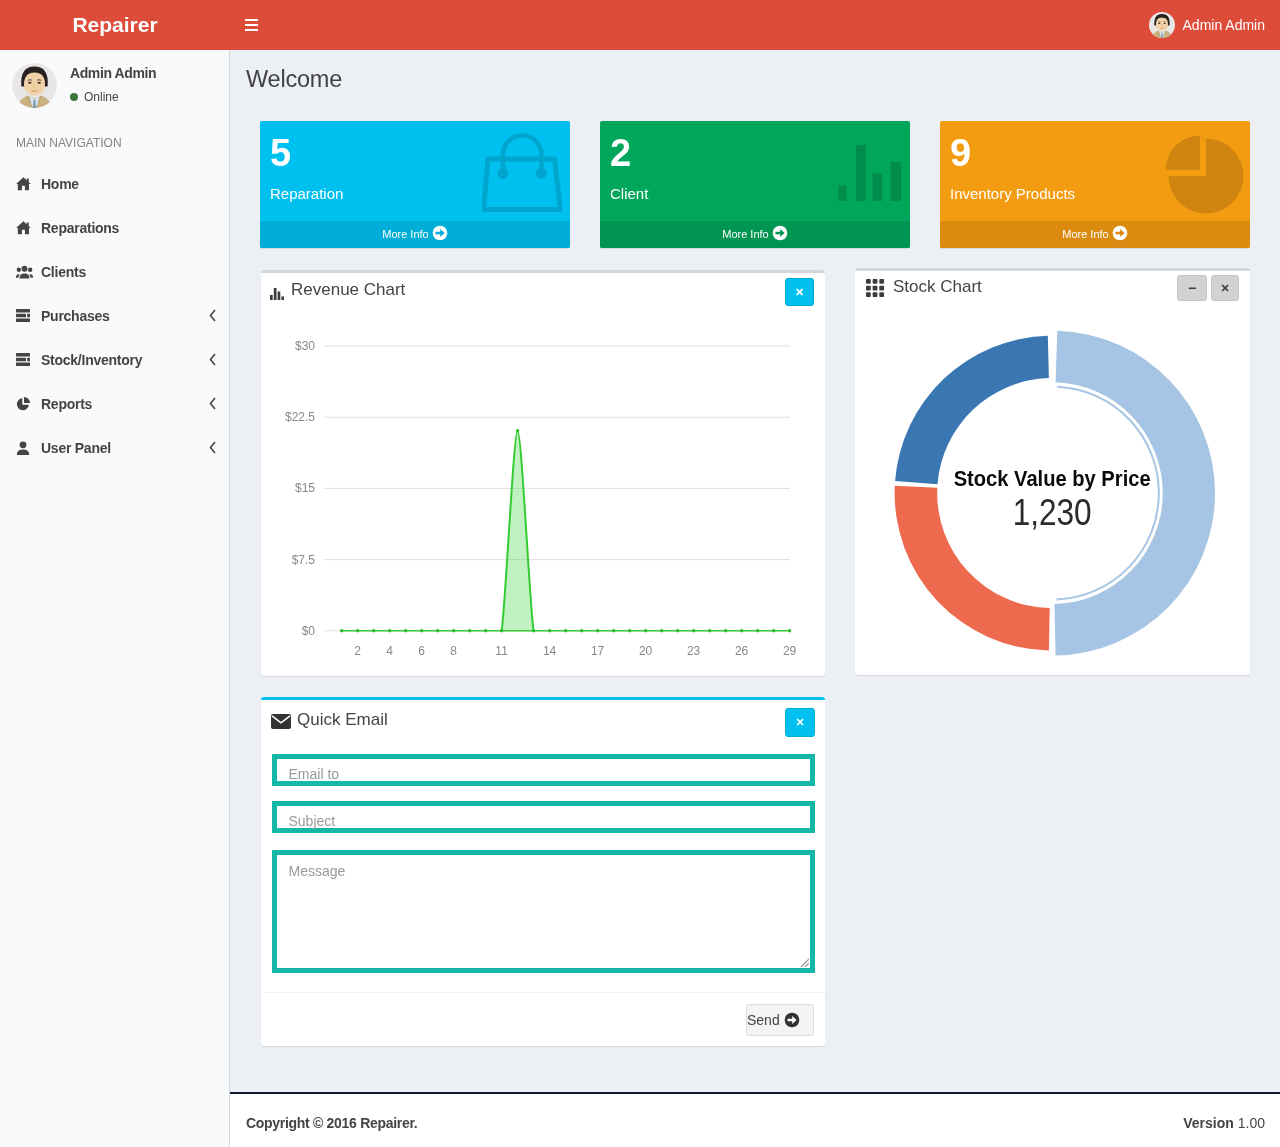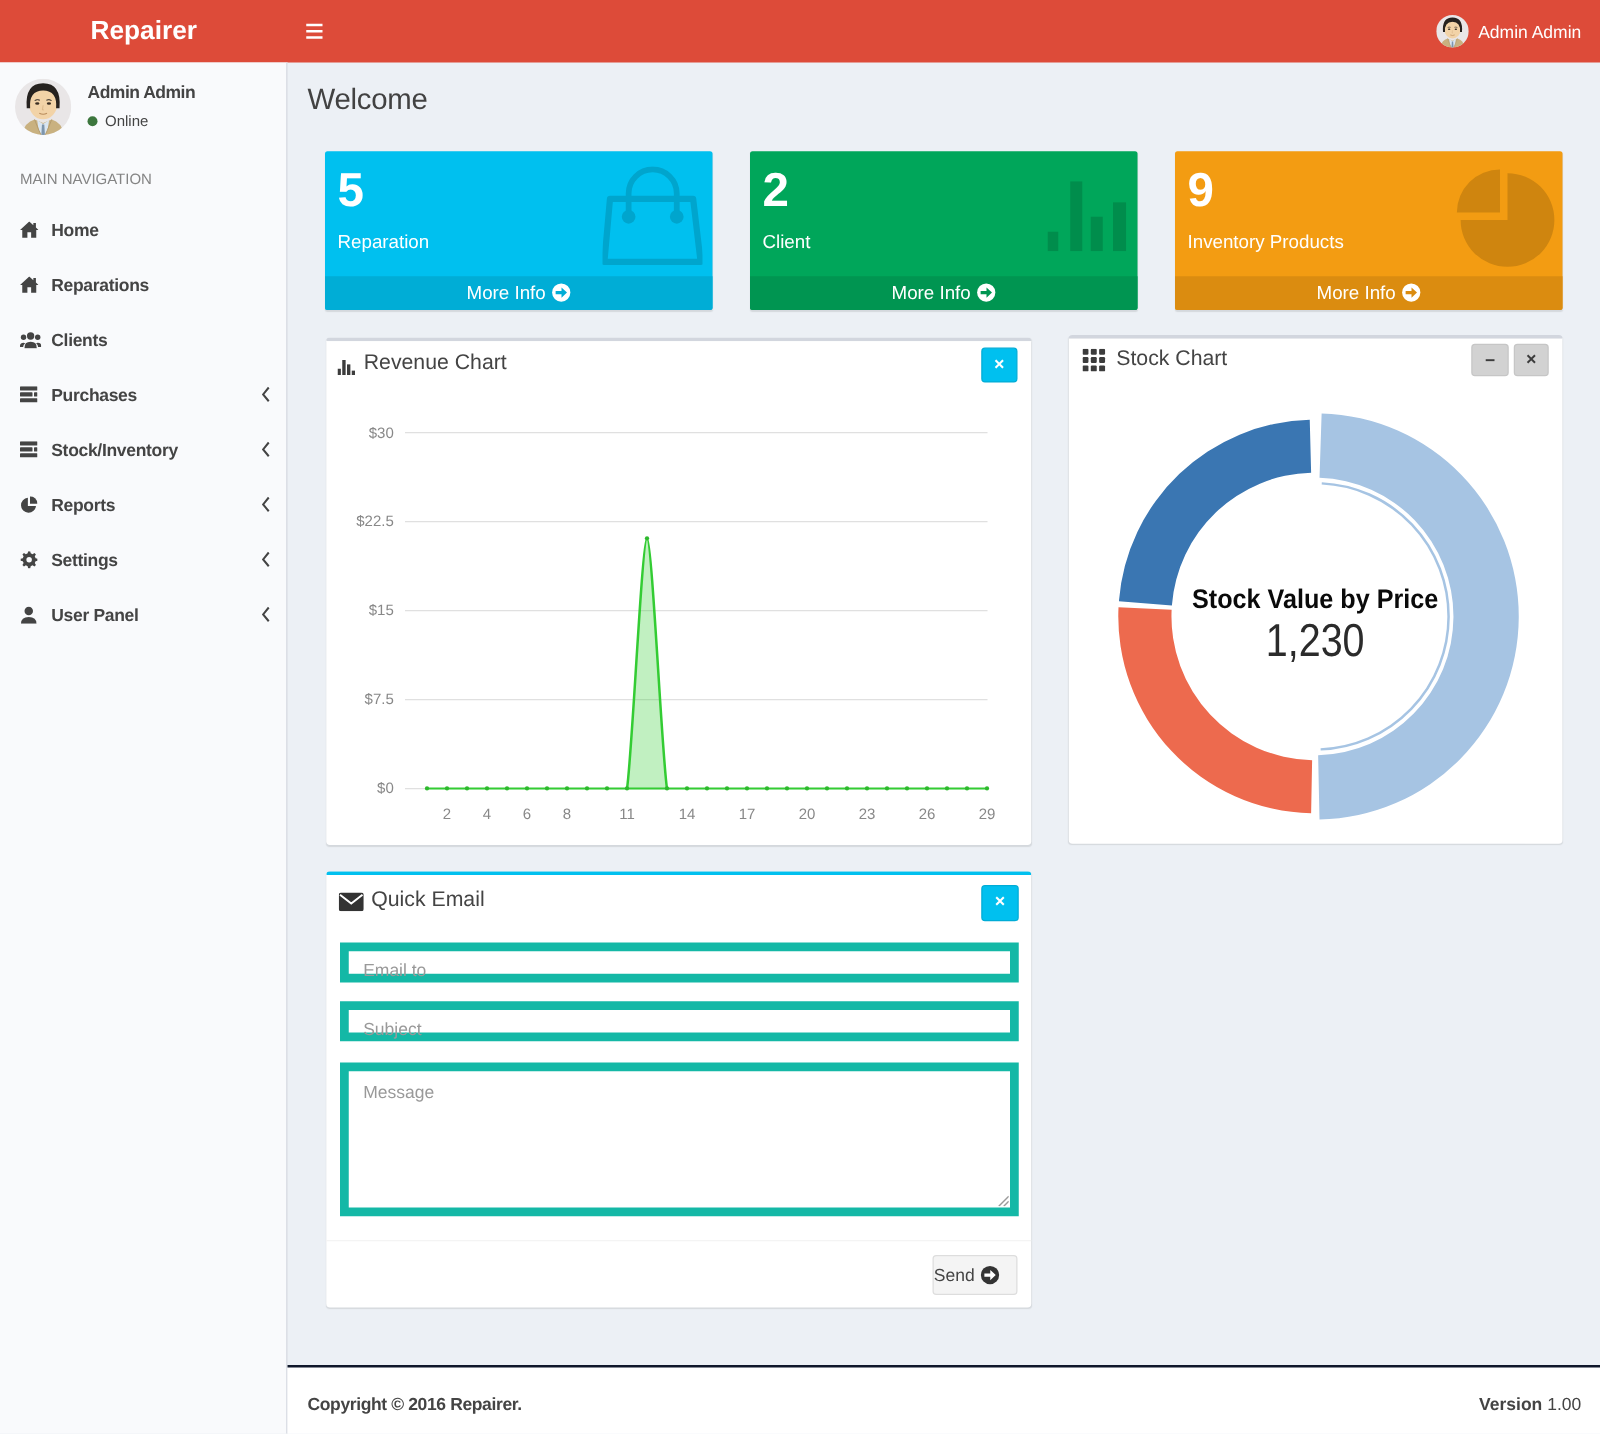--- a/index.html
+++ b/index.html
@@ -22,29 +22,29 @@
 .menu { position:absolute; left:0; top:112px; width:229px; }
 .menu a { display:block; position:relative; height:44px; line-height:44px; padding-left:41px; font-size:14px; font-weight:bold; color:#444; text-decoration:none; letter-spacing:-0.25px; }
 .menu a svg.ic { position:absolute; left:16px; top:15px; }
 .menu a .chev { position:absolute; right:13px; top:15px; }
 
 .content-h1 { position:absolute; left:246px; top:65.5px; font-size:23.5px; font-weight:normal; color:#424242; letter-spacing:-0.2px;text-align:right; }
 
 .sbox { position:absolute; top:121px; width:310px; height:127px; border-radius:2px; box-shadow:0 1px 1px rgba(0,0,0,0.1); color:#fff; }
 .sbox .num { position:absolute; left:10px; top:13px; font-size:38px; font-weight:bold; line-height:1; }
 .sbox .lbl { position:absolute; left:10px; top:64px; font-size:15px; }
-.sbox .more { position:absolute; left:0; bottom:0; width:100%; height:27px; line-height:27px; text-align:center; font-size:15px; color:#fff; border-radius:0 0 2px 2px; }
+.sbox .more { position:absolute; left:0; bottom:0; width:100%; height:27px; line-height:27px; text-align:center; font-size:11px; color:#fff; border-radius:0 0 2px 2px; }
 .sbox .bigicon { position:absolute; right:15px; top:10px; }
 
 .box { position:absolute; background:#fff; border-radius:3px; box-shadow:0 1px 1px rgba(0,0,0,0.1); border-top:3px solid #d2d6de; }
 .box-title { position:absolute; font-size:17px; color:#444; }
 .btn-close { position:absolute; border-radius:3px; background:#00c0ef; color:#fff; text-align:center; border:1px solid #00acd6; }
 .btn-gray { position:absolute; border-radius:3px; background:#d2d2d2; color:#3c3c3c; text-align:center; border:1px solid #c6c6c6; }
 
-.qinput { position:absolute; left:10.5px; width:543px; height:32px; border:7px solid #14b8a6; background:#fff; font-size:14px; color:#999; line-height:30px; padding-left:12px; }
+.qinput { position:absolute; left:10.5px; width:543px; height:32px; border:5px solid #14b8a6; background:#fff; font-size:14px; color:#999; line-height:30px; padding-left:12px; }
 .qfoot { position:absolute; left:0; bottom:0; width:100%; height:54px; border-top:1px solid #f4f4f4; }
 .btn-send { position:absolute; left:485px; top:11px; width:68px; height:32px; background:#f4f4f4; border:1px solid #ddd; border-radius:3px; font-size:14px; color:#444; text-align:left; line-height:30px; }
 
 .main-footer { position:absolute; left:230px; top:1092px; width:1050px; height:56px; background:#fff; border-top:2px solid #0f172a; font-size:14px; color:#444; }
 </style>
 </head>
 <body>
 
 <div class="navbar">
   <div class="logo">Repairer</div>
@@ -82,25 +82,20 @@
           <use href="#i-chev"></use>
         </svg></a>
     <a><svg class="ic" width="14" height="13" viewBox="0 0 14 13">
           <use href="#i-list"></use>
         </svg>Stock/Inventory<svg class="chev" width="7" height="13" viewBox="0 0 7 13">
           <use href="#i-chev"></use>
         </svg></a>
     <a><svg class="ic" width="14" height="14" viewBox="0 0 14 14">
           <use href="#i-pie"></use>
         </svg>Reports<svg class="chev" width="7" height="13" viewBox="0 0 7 13">
-          <use href="#i-chev"></use>
-        </svg></a>
-    <a><svg class="ic" width="14" height="14" viewBox="0 0 14 14">
-          <use href="#i-gear"></use>
-        </svg>Settings<svg class="chev" width="7" height="13" viewBox="0 0 7 13">
           <use href="#i-chev"></use>
         </svg></a>
     <a><svg class="ic" width="14" height="14" viewBox="0 0 14 14">
           <use href="#i-user"></use>
         </svg>User Panel<svg class="chev" width="7" height="13" viewBox="0 0 7 13">
           <use href="#i-chev"></use>
         </svg></a>
   </div>
 </div>
 

